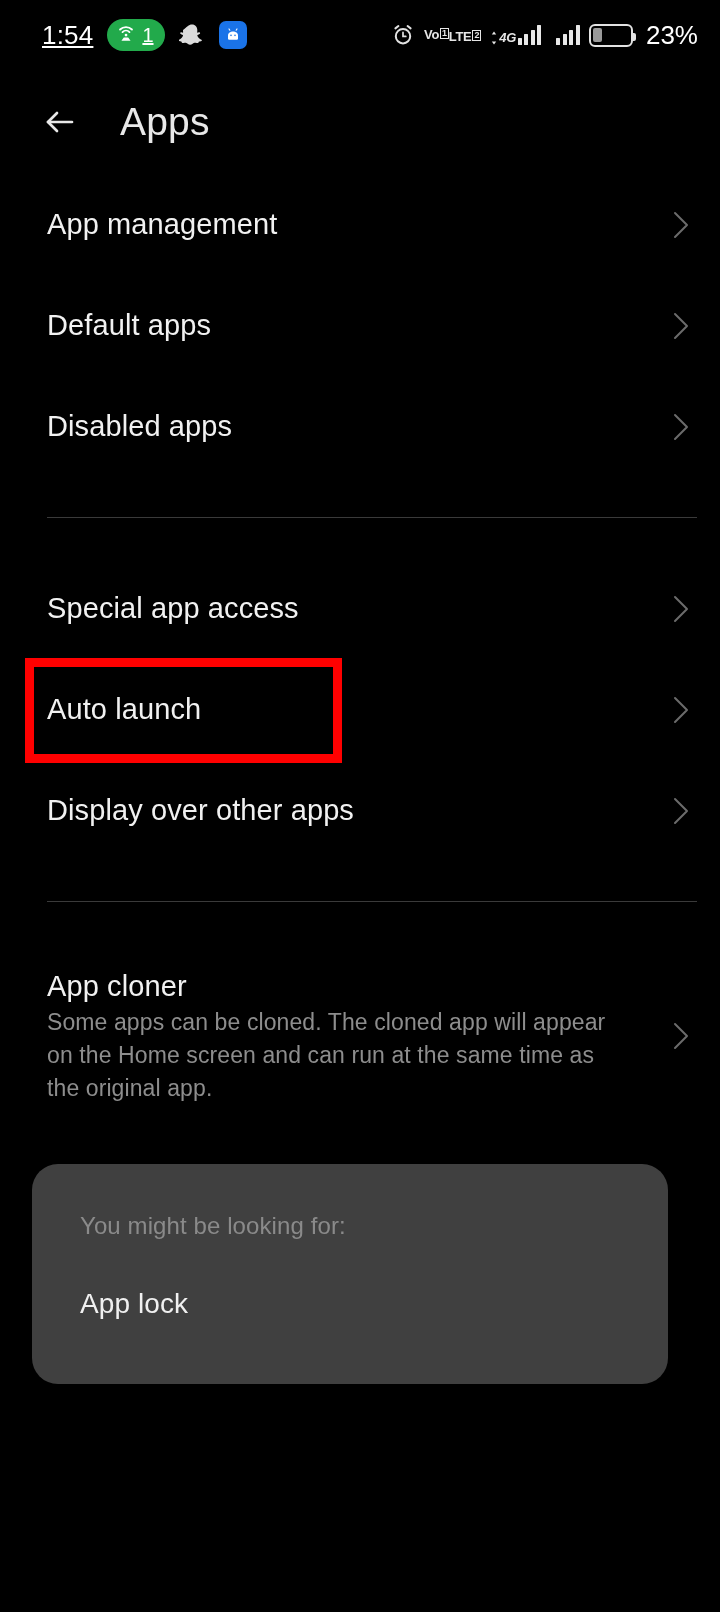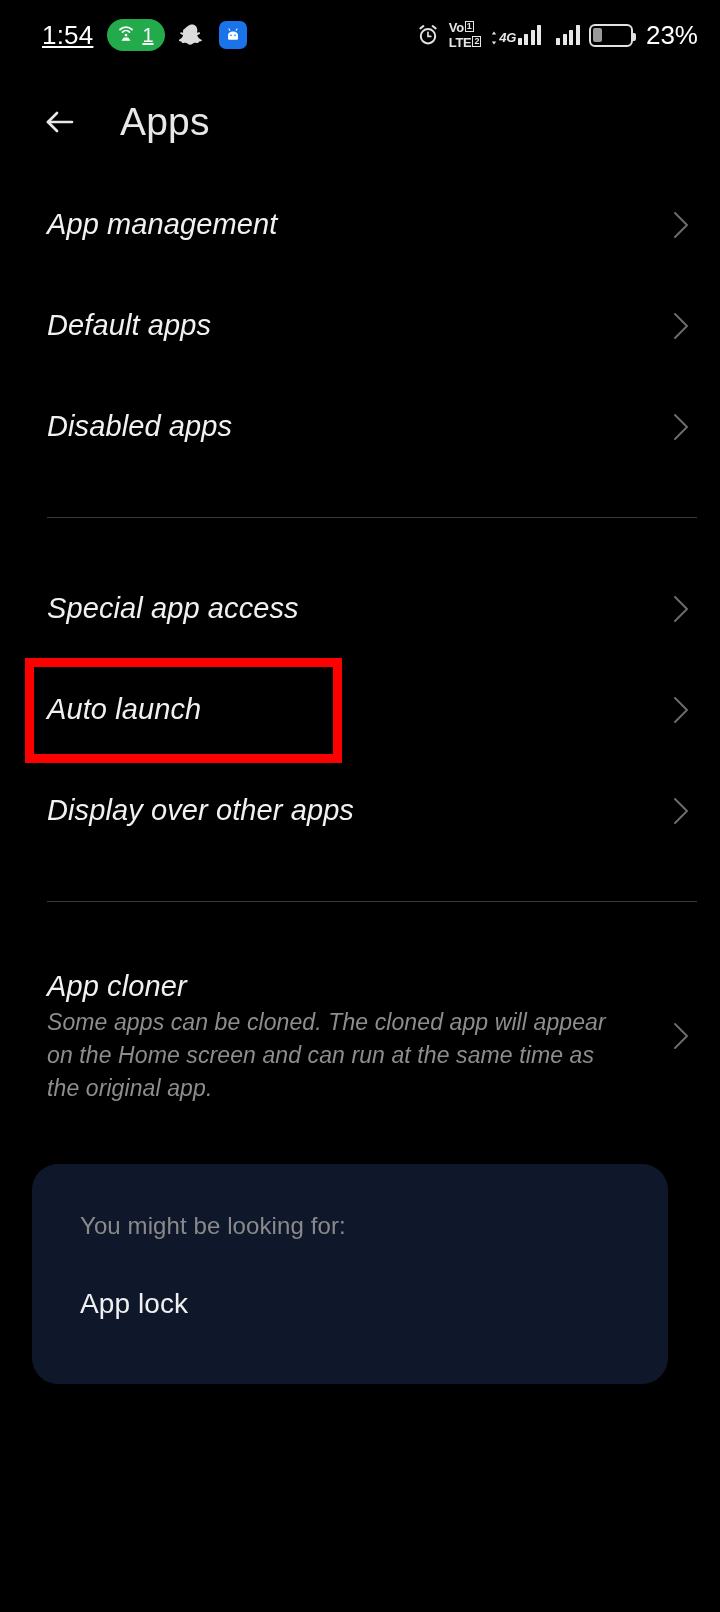--- a/index.html
+++ b/index.html
@@ -64,21 +64,21 @@
     width: 28px; height: 28px;
     background: #1a73e8;
     border-radius: 7px;
     display: flex;
     align-items: center;
     justify-content: center;
   }
   .alarm-ic { width: 24px; height: 24px; display:block; }
   .volte {
     display: flex;
-    flex-direction: column;
+    flex-direction: row;
     align-items: flex-start;
     line-height: 1;
     color: #e6e6e6;
   }
   .volte b {
     font-size: 13px;
     font-weight: 700;
     letter-spacing: -0.3px;
     display: flex;
     align-items: flex-start;
@@ -155,21 +155,21 @@
   .group { padding: 0; }
 
   .row {
     position: relative;
     display: flex;
     align-items: center;
     min-height: 101px;
     padding: 0 28px 0 47px;
     box-sizing: border-box;
   }
-  .row .row-text { flex: 1 1 auto; padding-right: 14px; font-style: italic; }
+  .row .row-text { flex: 1 1 auto; padding-right: 14px; }
   .row-title {
     font-size: 29px;
     color: #f1f1f1;
     line-height: 1.25;
     letter-spacing: 0.1px;
   }
   .row-sub {
     font-size: 23px;
     color: #8d8d8d;
     line-height: 1.42;
@@ -183,21 +183,21 @@
   .divider {
     height: 1px;
     background: #3a3a3a;
     margin: 0 23px 0 47px;
   }
   .gap-tall { height: 40px; }
 
   
   .suggest-card {
     margin: 0 52px 0 32px;
-    background: #0f172a;
+    background: #404040;
     border-radius: 26px;
     padding: 48px 0 64px 0;
     width: 636px;
     box-sizing: border-box;
   }
   .suggest-label {
     font-size: 24px;
     color: #8a8a8a;
     padding: 0 0 0 48px;
     letter-spacing: 0.1px;

